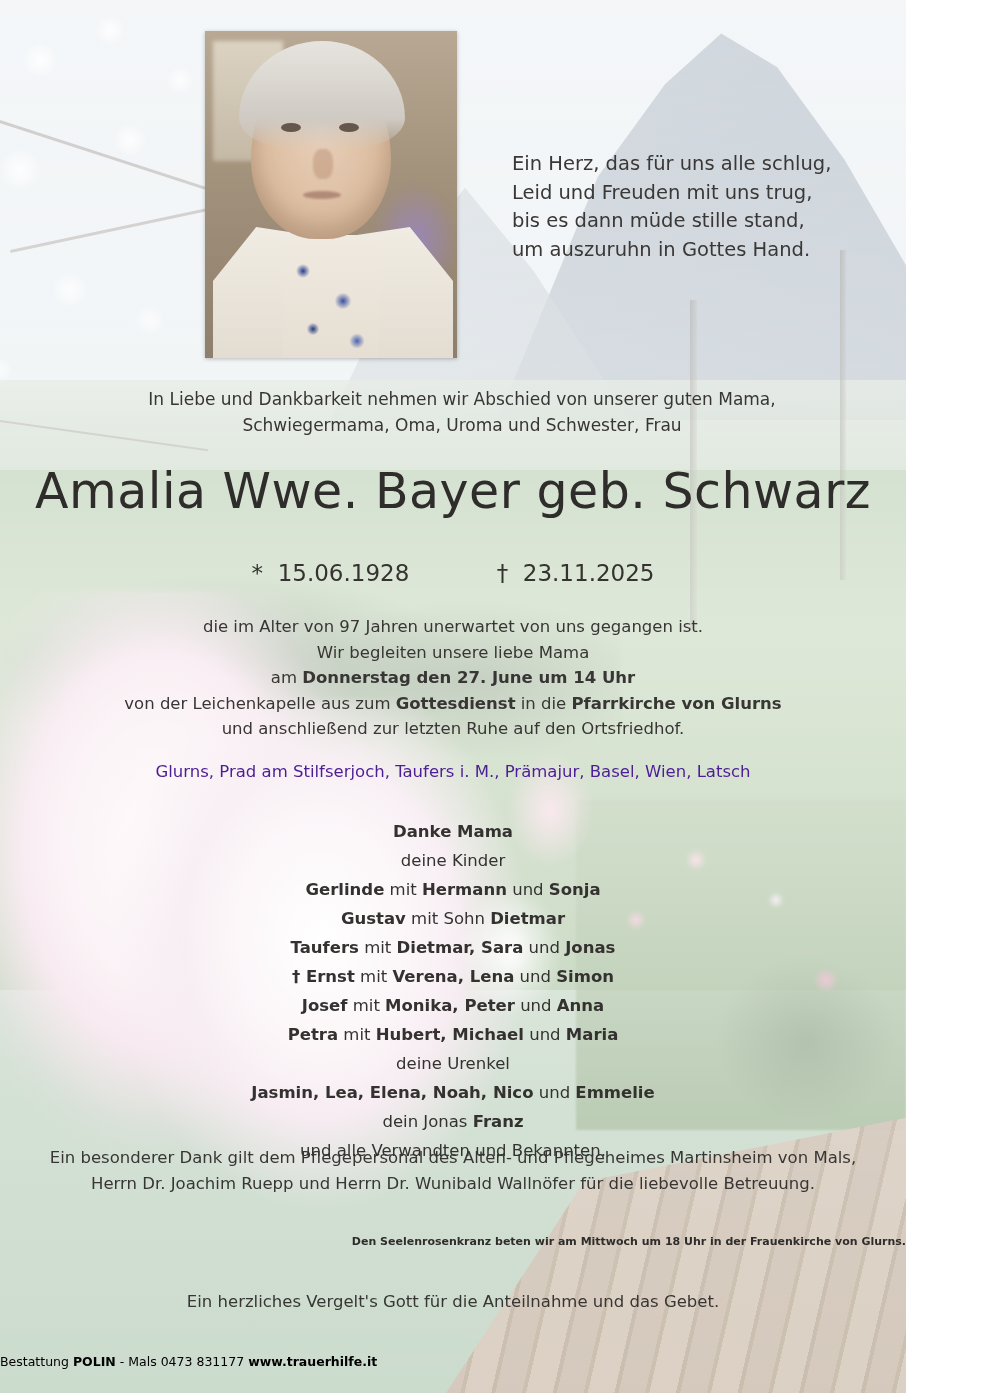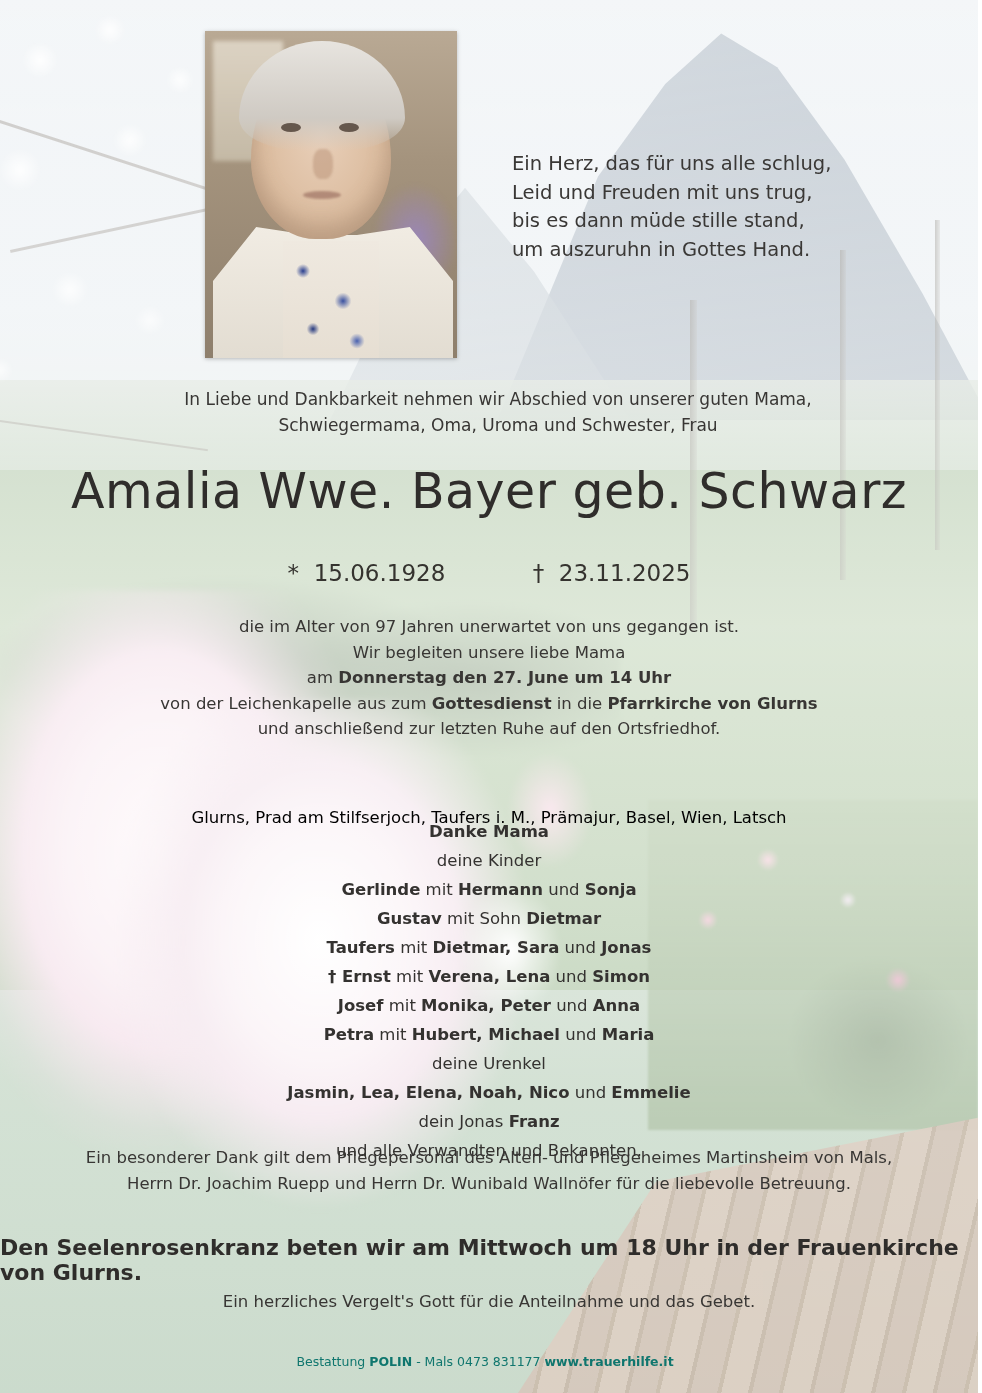--- a/index.html
+++ b/index.html
@@ -5,21 +5,21 @@
   html, body {
     margin: 0;
     padding: 0;
     background: #ffffff;
   }
   body {
     font-family: "DejaVu Sans", sans-serif;
   }
   .card {
     position: relative;
-    width: 978px;
+    width: 906px;
     height: 1393px;
     overflow: hidden;
     background: #cfd8d2;
   }
   
   .bg {
     position: absolute;
     inset: 0;
     background:
       
@@ -318,22 +318,21 @@
     font-size: 16.5px;
     line-height: 25.5px;
     color: #383634;
   }
   .places {
     position: absolute;
     left: 0; right: 0;
     top: 762px;
     text-align: center;
     font-size: 16.5px;
-    color: #000000;
-    margin-top: 46px;
+    color: #4c1d95;
   }
   .family {
     position: absolute;
     left: 0; right: 0;
     top: 817px;
     text-align: center;
     font-size: 16.5px;
     line-height: 29px;
     color: #343230;
   }
@@ -343,40 +342,39 @@
     top: 1145px;
     text-align: center;
     font-size: 16.5px;
     line-height: 26px;
     color: #383634;
   }
   .rosary {
     position: absolute;
     left: 0; right: 0;
     top: 1235px;
-    text-align: left;
-    font-size: 22px;
+    text-align: right;
+    font-size: 11px;
     font-weight: bold;
     color: #2f2d2b;
   }
   .closing {
     position: absolute;
     left: 0; right: 0;
     top: 1292px;
     text-align: center;
     font-size: 16.5px;
     color: #383634;
   }
   .footer {
     position: absolute;
     left: 0; right: 8px;
     bottom: 24px;
-    text-align: center;
     font-size: 12.5px;
-    color: #0f766e;
+    color: #000000;
   }
   .footer b { font-weight: bold; }
   b.n { font-weight: bold; }
 </style>
 </head>
 <body>
 
 <div class="card">
 
   <div class="bg">

